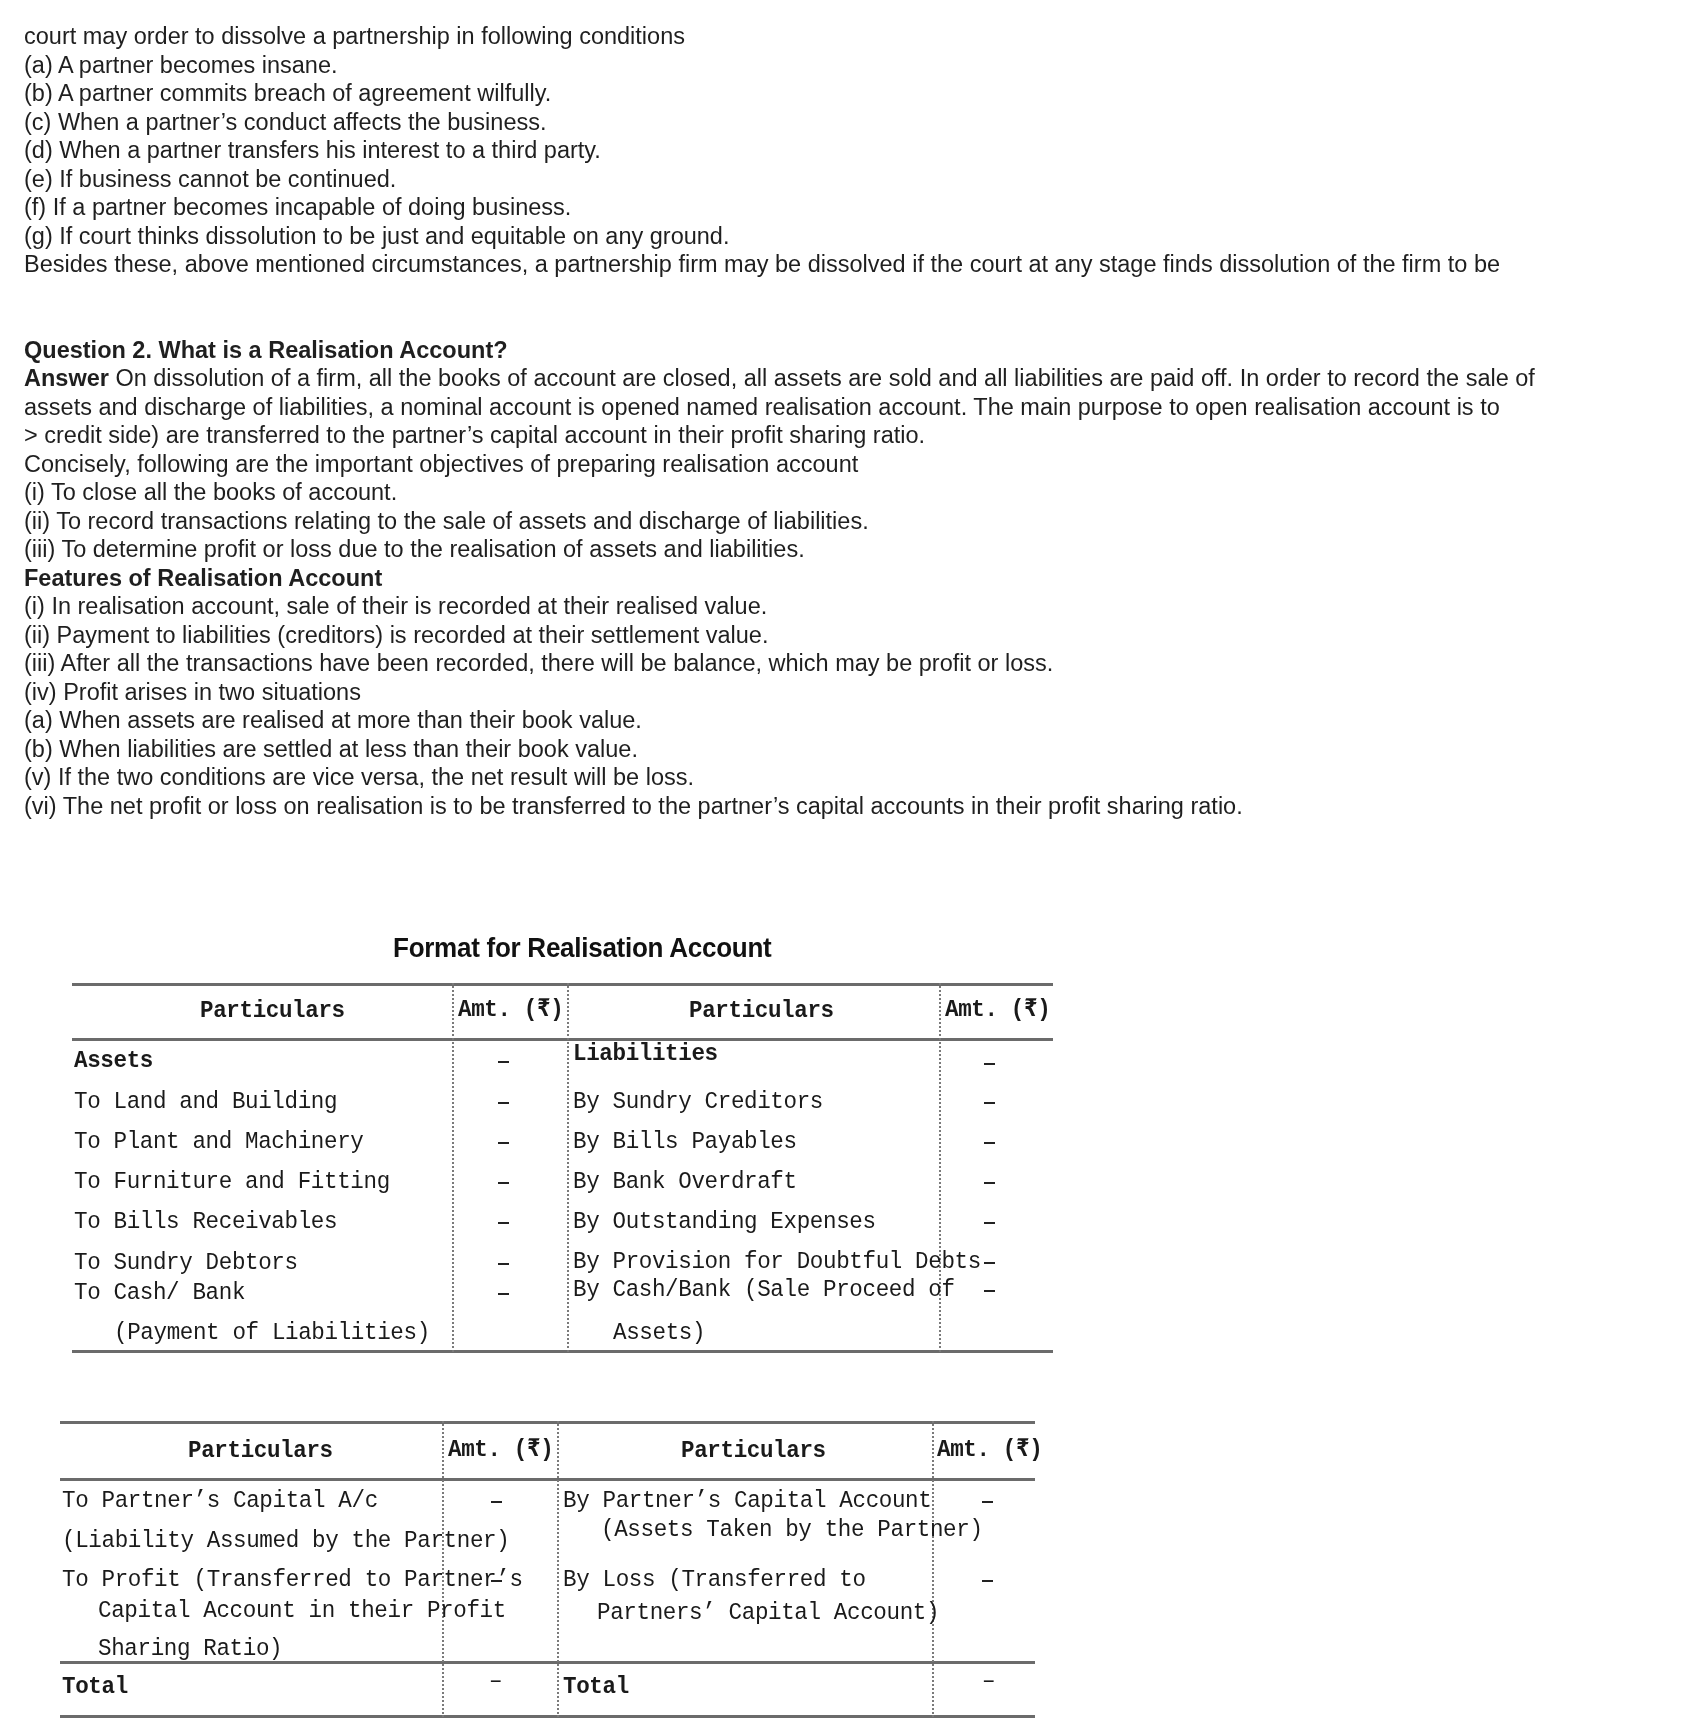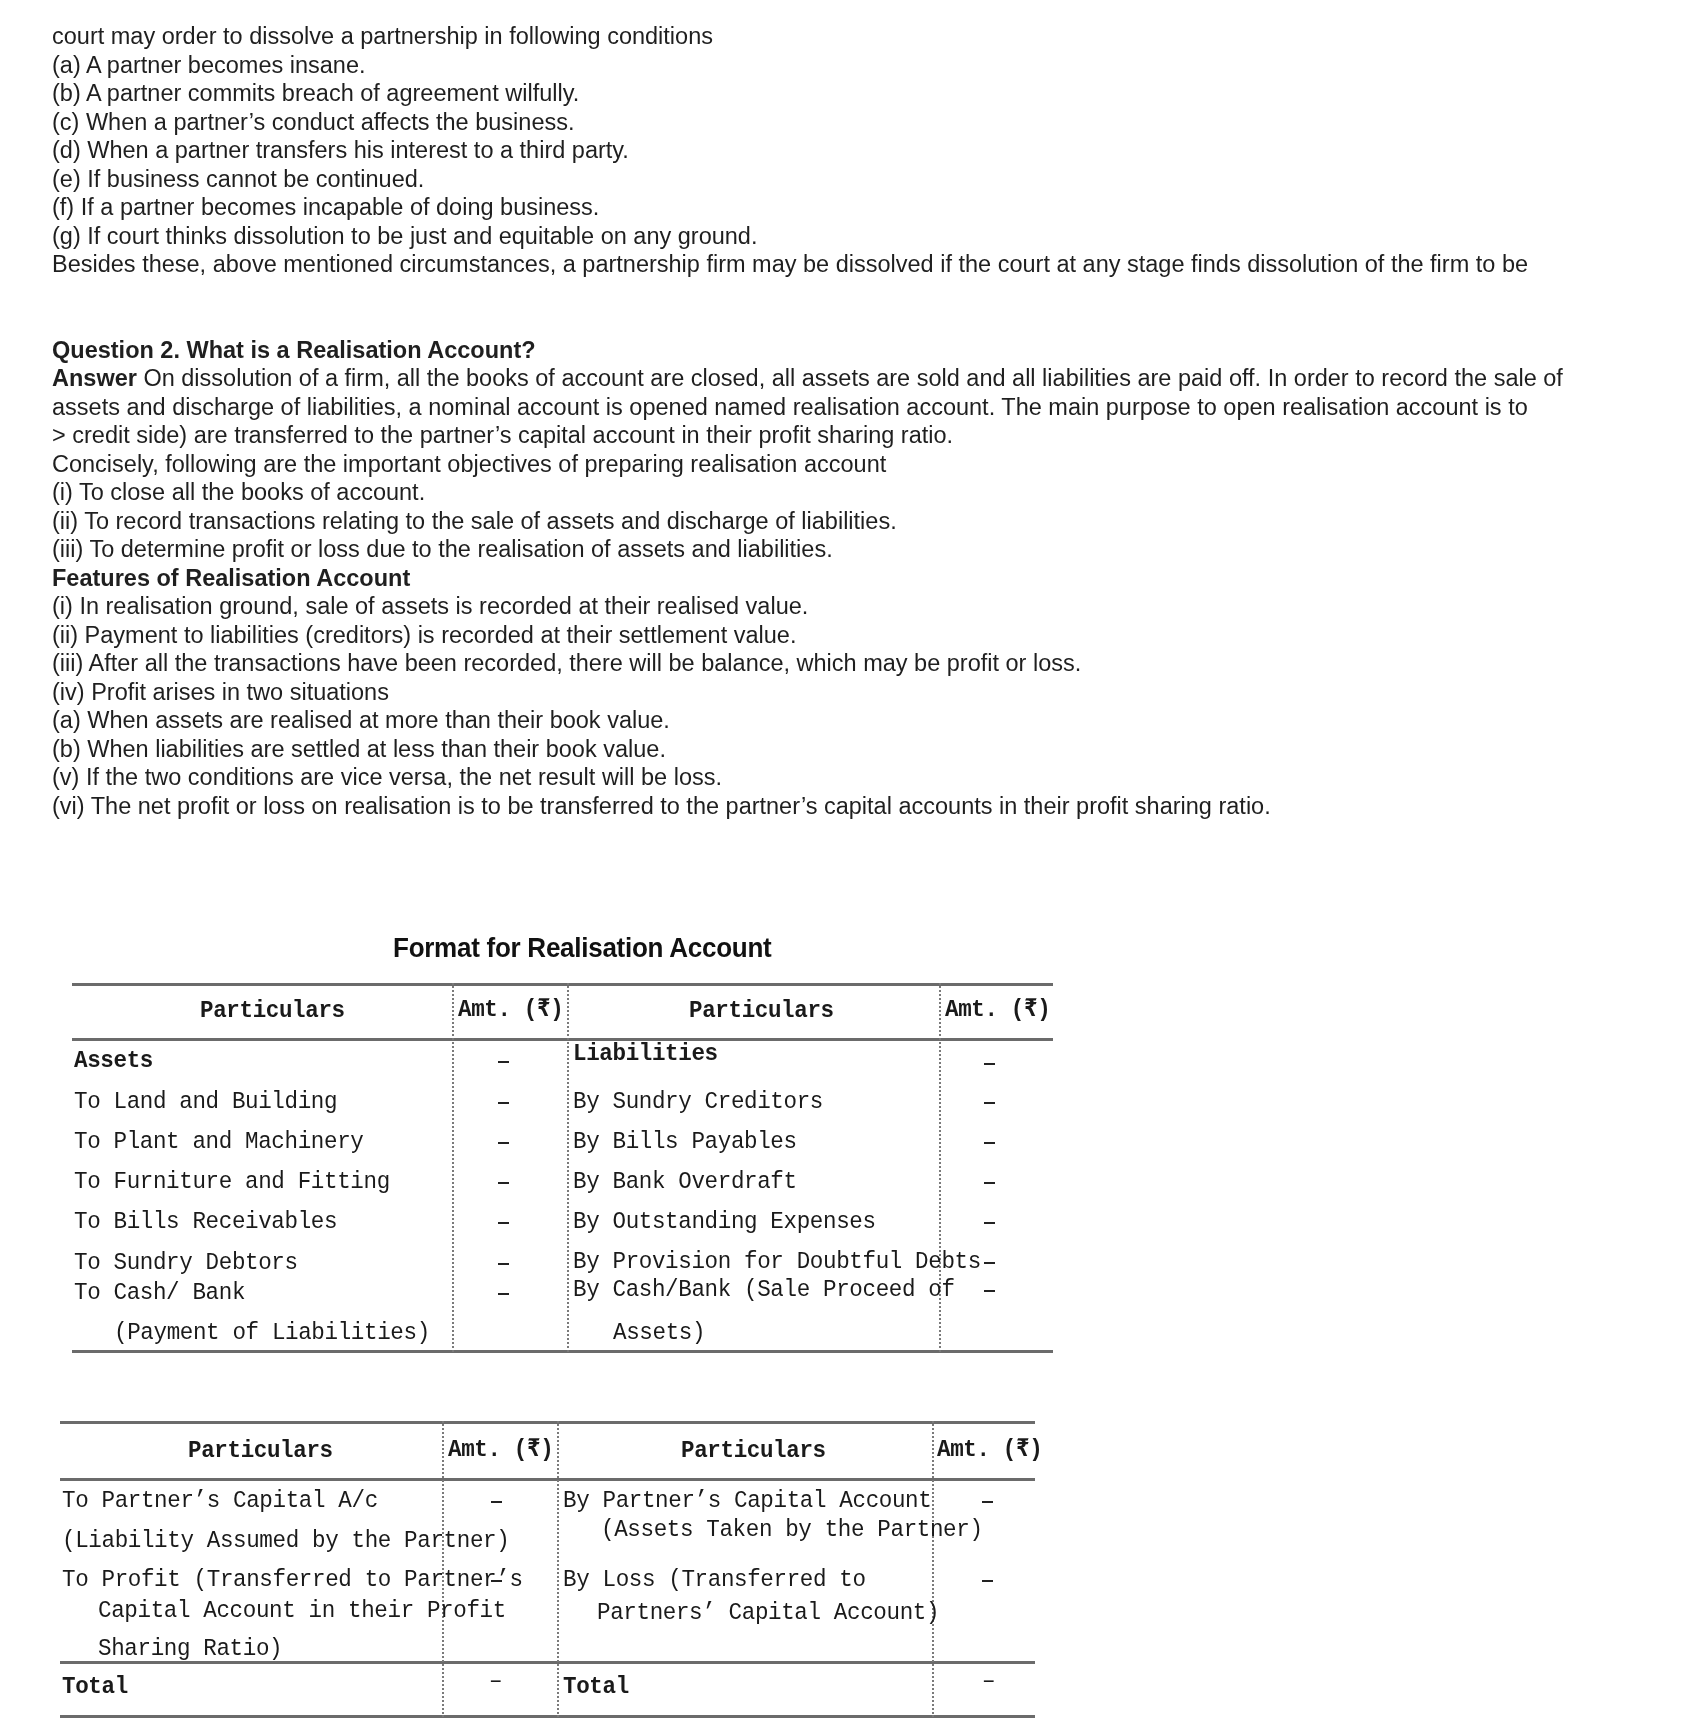--- a/index.html
+++ b/index.html
@@ -1,17 +1,17 @@
 <!DOCTYPE html>
 <html><head>
 <meta charset="utf-8">
 <style>
   html, body { margin: 0; padding: 0; background: #ffffff; }
   body { width: 1700px; height: 1727px; position: relative; overflow: hidden; color: #1f1f1f; }
-  .doc { position: absolute; left: 52px; top: 22px; width: 1630px; font-family: "Liberation Sans", sans-serif; font-size: 23.5px; line-height: 28.5px; }
+  .doc { position: absolute; left: 24px; top: 22px; width: 1630px; font-family: "Liberation Sans", sans-serif; font-size: 23.5px; line-height: 28.5px; }
   .doc p { margin: 0; }
   .b { font-weight: bold; }
   .gap { height: 28.5px; }
   .gap2 { height: 28.5px; }
 
   .acct-title { position: absolute; left: 393px; top: 932px; font-family: "Liberation Sans", sans-serif; font-size: 28px; font-weight: bold; color: #111; letter-spacing: -0.3px; transform: scaleX(0.93); transform-origin: left; }
 
   .tbl { position: absolute; font-family: Liberation Mono, monospace; color: #1a1a1a; font-size: 24.5px; }
   .tbl .rule { position: absolute; left: 0; right: 0; height: 0; border-top: 3px solid #6b6b6b; }
   .tbl .vline { position: absolute; width: 0; border-left: 2px dotted #7a7a7a; }
@@ -39,21 +39,21 @@
   <div class="gap2"></div>
   <p class="b">Question 2. What is a Realisation Account?</p>
   <p><span class="b">Answer</span><span> On dissolution of a firm, all the books of account are closed, all assets are sold and all liabilities are paid off. In order to record the sale of</span></p>
   <p>assets and discharge of liabilities, a nominal account is opened named realisation account. The main purpose to open realisation account is to</p>
   <p>&gt; credit side) are transferred to the partner’s capital account in their profit sharing ratio.</p>
   <p>Concisely, following are the important objectives of preparing realisation account</p>
   <p>(i) To close all the books of account.</p>
   <p>(ii) To record transactions relating to the sale of assets and discharge of liabilities.</p>
   <p>(iii) To determine profit or loss due to the realisation of assets and liabilities.</p>
   <p class="b">Features of Realisation Account</p>
-  <p>(i) In realisation ground, sale of assets is recorded at their realised value.</p>
+  <p>(i) In realisation account, sale of their is recorded at their realised value.</p>
   <p>(ii) Payment to liabilities (creditors) is recorded at their settlement value.</p>
   <p>(iii) After all the transactions have been recorded, there will be balance, which may be profit or loss.</p>
   <p>(iv) Profit arises in two situations</p>
   <p>(a) When assets are realised at more than their book value.</p>
   <p>(b) When liabilities are settled at less than their book value.</p>
   <p>(v) If the two conditions are vice versa, the net result will be loss.</p>
   <p>(vi) The net profit or loss on realisation is to be transferred to the partner’s capital accounts in their profit sharing ratio.</p>
   <div class="gap"></div>
   <div class="gap2"></div>
 </div>

